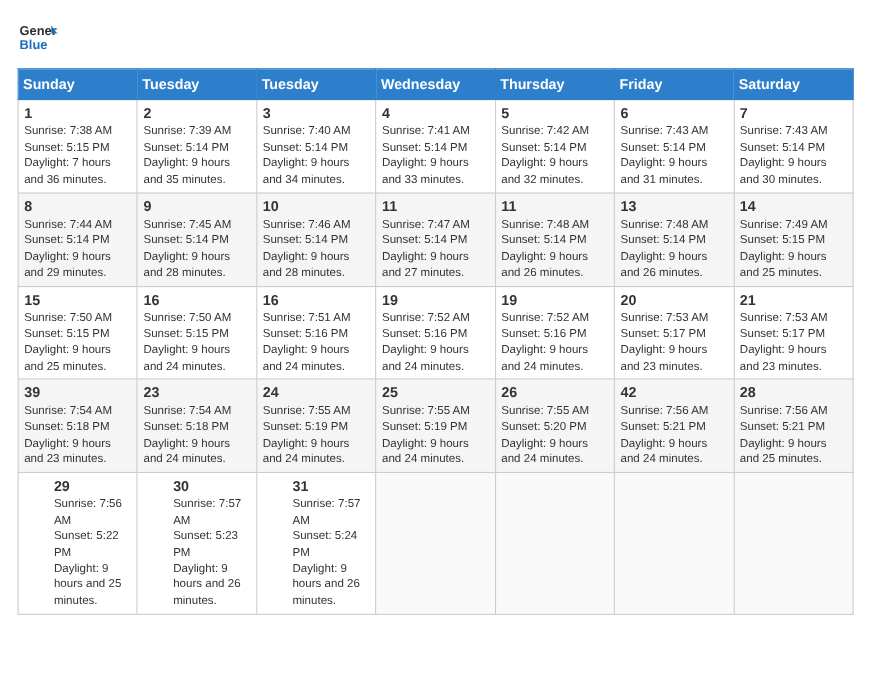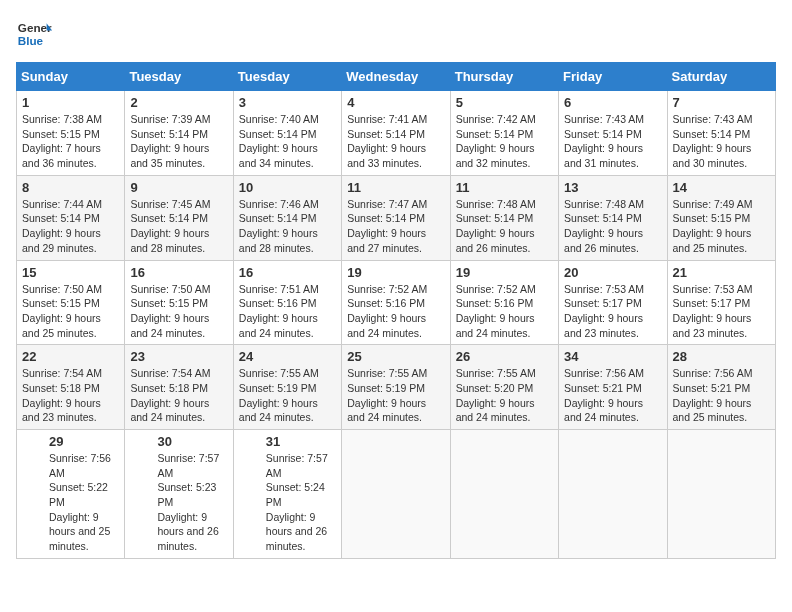--- a/index.html
+++ b/index.html
@@ -243,21 +243,21 @@
       </td>
         <td>
         <span class="cell-day">21</span>
         <span class="cell-info">Sunrise: 7:53 AM</span><br>
         <span class="cell-info">Sunset: 5:17 PM</span><br>
         <span class="cell-info">Daylight: 9 hours and 23 minutes.</span>
       </td>
       </tr>
       <tr>
         <td>
-        <span class="cell-day">22</span>
+        <span class="cell-day">39</span>
         <span class="cell-info">Sunrise: 7:54 AM</span><br>
         <span class="cell-info">Sunset: 5:18 PM</span><br>
         <span class="cell-info">Daylight: 9 hours and 23 minutes.</span>
       </td>
         <td>
         <span class="cell-day">23</span>
         <span class="cell-info">Sunrise: 7:54 AM</span><br>
         <span class="cell-info">Sunset: 5:18 PM</span><br>
         <span class="cell-info">Daylight: 9 hours and 24 minutes.</span>
       </td>
@@ -273,21 +273,21 @@
         <span class="cell-info">Sunset: 5:19 PM</span><br>
         <span class="cell-info">Daylight: 9 hours and 24 minutes.</span>
       </td>
         <td>
         <span class="cell-day">26</span>
         <span class="cell-info">Sunrise: 7:55 AM</span><br>
         <span class="cell-info">Sunset: 5:20 PM</span><br>
         <span class="cell-info">Daylight: 9 hours and 24 minutes.</span>
       </td>
         <td>
-        <span class="cell-day">34</span>
+        <span class="cell-day">42</span>
         <span class="cell-info">Sunrise: 7:56 AM</span><br>
         <span class="cell-info">Sunset: 5:21 PM</span><br>
         <span class="cell-info">Daylight: 9 hours and 24 minutes.</span>
       </td>
         <td>
         <span class="cell-day">28</span>
         <span class="cell-info">Sunrise: 7:56 AM</span><br>
         <span class="cell-info">Sunset: 5:21 PM</span><br>
         <span class="cell-info">Daylight: 9 hours and 25 minutes.</span>
       </td>

